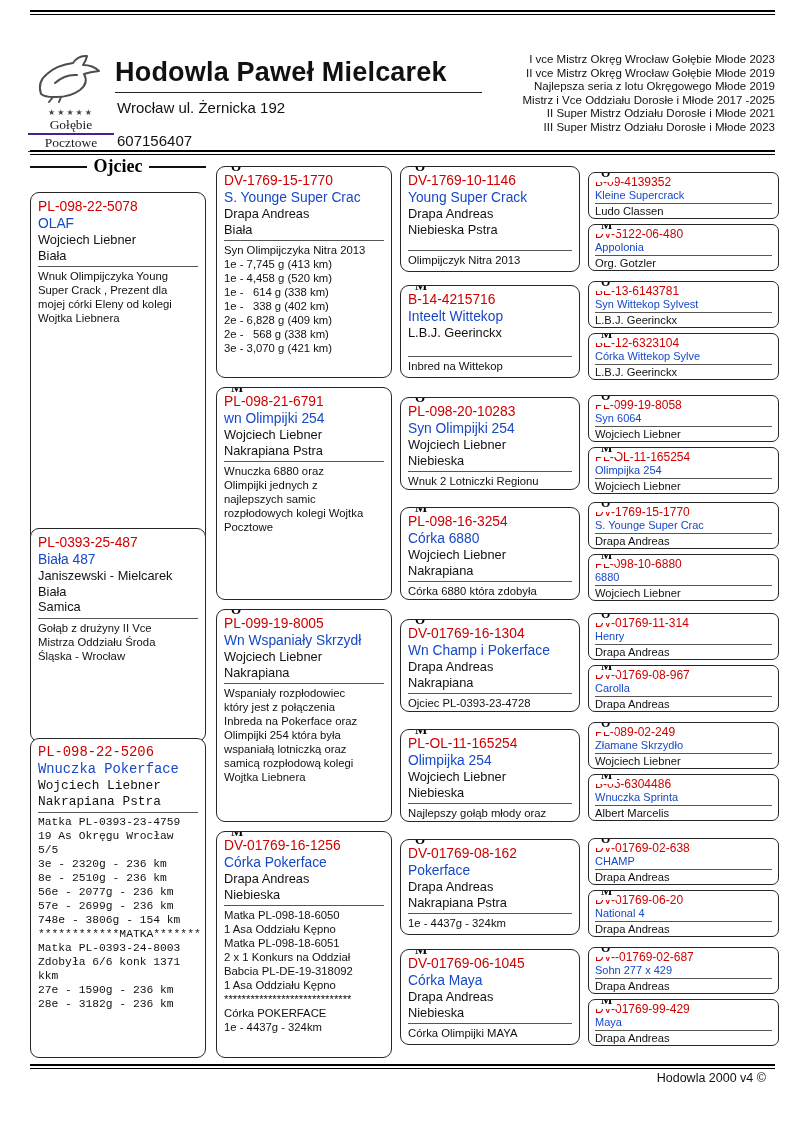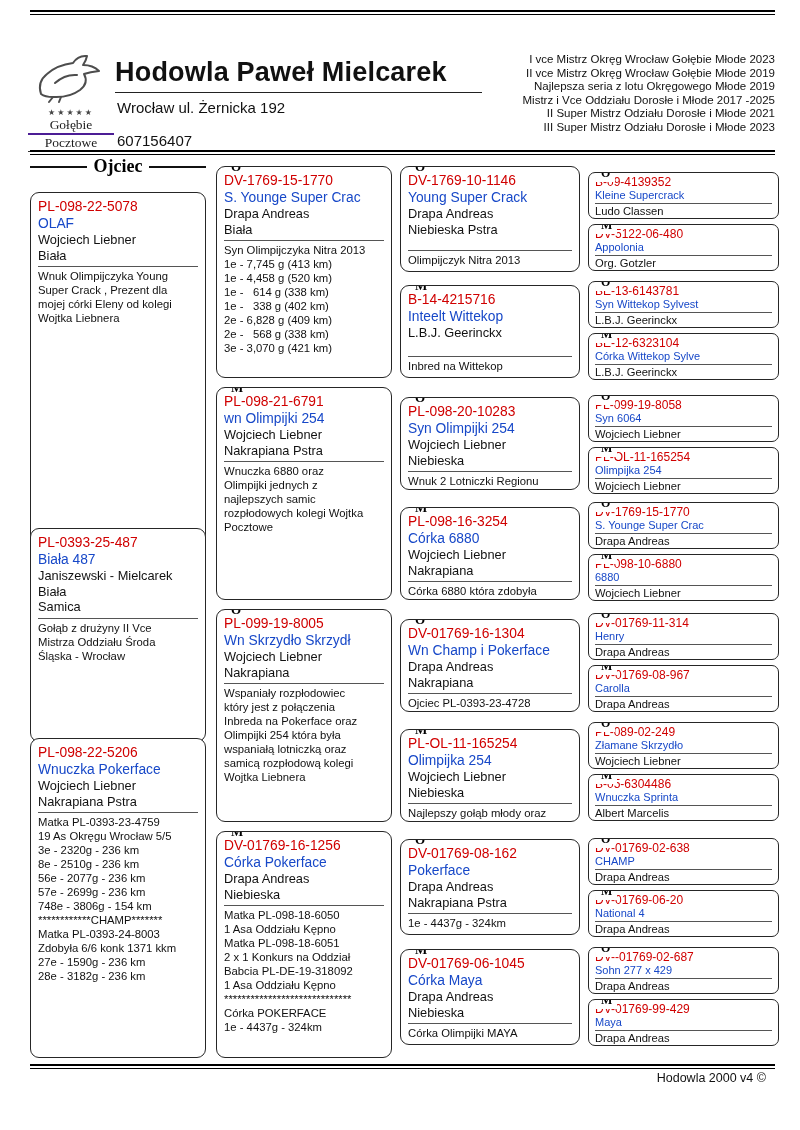--- a/index.html
+++ b/index.html
@@ -54,21 +54,21 @@
   .ring  { color:var(--ring); font-size:13.8px; line-height:1.24; white-space:nowrap; }
   .pname { color:var(--name); font-size:13.8px; line-height:1.24; white-space:nowrap; }
   .meta  { font-size:12.8px; line-height:1.22; }
   .sep   { border-top:1px solid #555; margin:3px 0 2px; }
   .note  { font-size:11.3px; line-height:1.24; white-space:pre-wrap; }
   .notewrap.bottom { margin-top:auto; }
 
   
   #col1 .b1 { top:32px;  height:362px; }
   #col1 .b2 { top:368px; height:214px; }
-  #col1 .b3 { top:578px; height:320px; }
+  #col1 .b3 { top:578px; height:320px;font-family:Liberation Mono, monospace; }
   
   #col2 .b1 { top:6px;   height:212px; }
   #col2 .b2 { top:227px; height:213px; }
   #col2 .b3 { top:449px; height:213px; }
   #col2 .b4 { top:671px; height:227px; }
   
   #col3 .b1 { top:6px;   height:106px; }
   #col3 .b2 { top:125px; height:93px; }
   #col3 .b3 { top:237px; height:93px; }
   #col3 .b4 { top:347px; height:93px; }
@@ -174,21 +174,21 @@
         <div class="meta">Nakrapiana Pstra</div>
         <div class="notewrap">
           <div class="sep"></div>
           <div class="note">Matka PL-0393-23-4759</div>
           <div class="note">19 As Okręgu Wrocław 5/5</div>
           <div class="note">3e - 2320g - 236 km</div>
           <div class="note">8e - 2510g - 236 km</div>
           <div class="note">56e - 2077g - 236 km</div>
           <div class="note">57e - 2699g - 236 km</div>
           <div class="note">748e - 3806g - 154 km</div>
-          <div class="note">************CHAMP*******</div>
+          <div class="note">************MATKA*******</div>
           <div class="note">Matka PL-0393-24-8003</div>
           <div class="note">Zdobyła 6/6 konk 1371 kkm</div>
           <div class="note">27e - 1590g - 236 km</div>
           <div class="note">28e - 3182g - 236 km</div>
         </div>
       </div>
     </div>
 
   <div class="col" id="col2">
       <div class="pbox b1">
@@ -220,21 +220,21 @@
           <div class="note">Wnuczka 6880 oraz</div>
           <div class="note">Olimpijki jednych z</div>
           <div class="note">najlepszych samic</div>
           <div class="note">rozpłodowych kolegi Wojtka</div>
           <div class="note">Pocztowe</div>
         </div>
       </div>
       <div class="pbox b3">
         <span class="marker">O</span>
         <div class="ring">PL-099-19-8005</div>
-        <div class="pname">Wn Skrzydło Skrzydł</div>
+        <div class="pname">Wn Wspaniały Skrzydł</div>
         <div class="meta">Wojciech Liebner</div>
         <div class="meta">Nakrapiana</div>
         <div class="notewrap">
           <div class="sep"></div>
           <div class="note">Wspaniały rozpłodowiec</div>
           <div class="note">który jest z połączenia</div>
           <div class="note">Inbreda na Pokerface oraz</div>
           <div class="note">Olimpijki 254 która była</div>
           <div class="note">wspaniałą lotniczką oraz</div>
           <div class="note">samicą rozpłodową kolegi</div>

